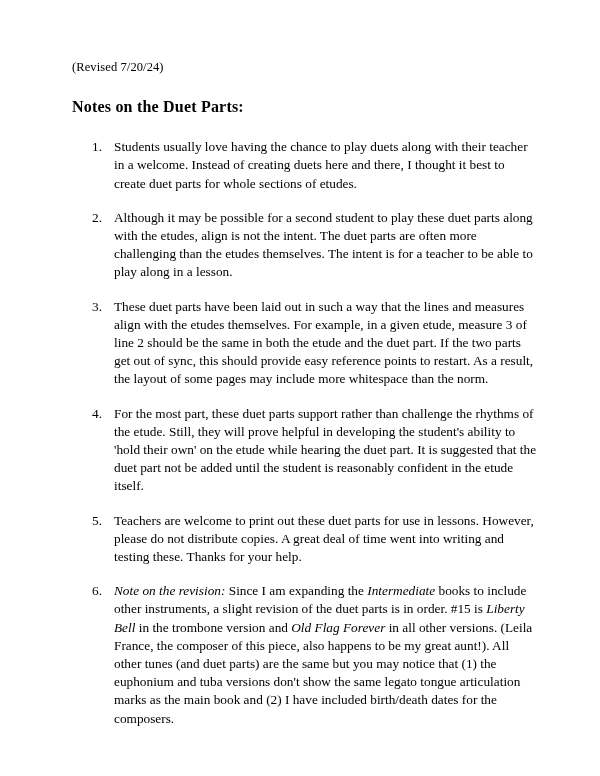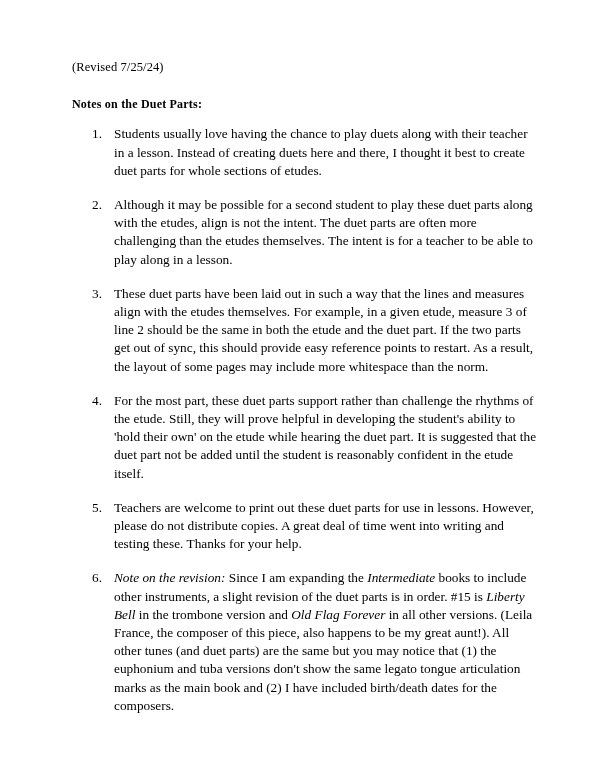--- a/index.html
+++ b/index.html
@@ -21,23 +21,23 @@
     box-sizing: border-box;
     padding: 60px 62px 40px 72px;
   }
   .revision-line {
     font-size: 12.5px;
     line-height: 1.2;
     margin: 0 0 22px 0;
     letter-spacing: 0.1px;
   }
   .doc-title {
-    font-size: 12px;
+    font-size: 16px;
     font-weight: bold;
-    margin: 0 0 14px 0;
+    margin: 0 0 22px 0;
     letter-spacing: 0.2px;
     line-height: 1.2;
   }
   ol.notes-list {
     list-style: none;
     margin: 0;
     padding: 0;
   }
   ol.notes-list > li {
     position: relative;
@@ -64,29 +64,29 @@
   }
   .item-text i {
     font-style: italic;
   }
 </style>
 </head>
 <body>
 
 <div class="page">
 
-  <p class="revision-line">(Revised 7/25/24)</p>
+  <p class="revision-line">(Revised 7/20/24)</p>
 
   <h1 class="doc-title">Notes on the Duet Parts:</h1>
 
   <ol class="notes-list">
 
     <li>
       <span class="item-num">1.</span>
-      <span class="item-text">Students usually love having the chance to play duets along with their teacher in a lesson. Instead of creating duets here and there, I thought it best to create duet parts for whole sections of etudes.</span>
+      <span class="item-text">Students usually love having the chance to play duets along with their teacher in a welcome. Instead of creating duets here and there, I thought it best to create duet parts for whole sections of etudes.</span>
     </li>
 
     <li>
       <span class="item-num">2.</span>
       <span class="item-text">Although it may be possible for a second student to play these duet parts along with the etudes, align is not the intent. The duet parts are often more challenging than the etudes themselves. The intent is for a teacher to be able to play along in a lesson.</span>
     </li>
 
     <li>
       <span class="item-num">3.</span>
       <span class="item-text">These duet parts have been laid out in such a way that the lines and measures align with the etudes themselves. For example, in a given etude, measure 3 of line 2 should be the same in both the etude and the duet part. If the two parts get out of sync, this should provide easy reference points to restart. As a result, the layout of some pages may include more whitespace than the norm.</span>

